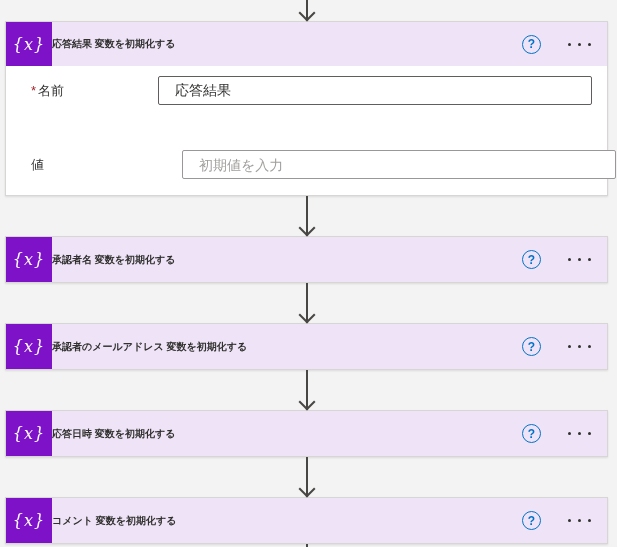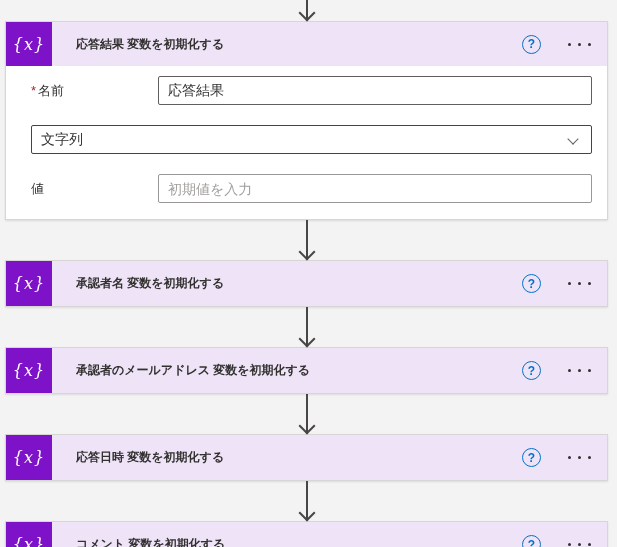--- a/index.html
+++ b/index.html
@@ -67,21 +67,21 @@
   .card.collapsed .card-header{height:100%;}
   .action-icon{
     width:46px;flex:0 0 46px;
     background:var(--icon-bg);color:var(--icon-fg);
     display:flex;align-items:center;justify-content:center;
     font-family:"DejaVu Serif","Liberation Serif",serif;
     font-style:italic;font-size:16px;letter-spacing:1px;
   }
   .action-title{
     flex:1;display:flex;align-items:center;
-    margin-left:24px;font-size:12px;font-weight:600;color:var(--title-text);
+    margin-left:0;font-size:10px;font-weight:600;color:var(--title-text);
     white-space:nowrap;overflow:hidden;
   }
   .header-right{
     display:flex;align-items:center;gap:25px;padding-right:14px;
   }
   .help-btn{
     width:19px;height:19px;border-radius:50%;
     border:1.4px solid var(--help-blue);color:var(--help-blue);
     background:transparent;
     display:flex;align-items:center;justify-content:center;
@@ -92,35 +92,35 @@
   .more-btn{
     display:flex;align-items:center;gap:7px;
     background:transparent;border:none;cursor:pointer;height:20px;padding:0 2px;
   }
   .more-btn i{
     width:3px;height:3px;border-radius:50%;
     background:var(--title-text);display:block;
   }
   
   .card-body{padding:10px 15px 16px 25px;background:var(--body-bg);}
-  .field-row{display:flex;align-items:center;height:29px;margin-bottom:20px;}
+  .field-row{display:flex;align-items:center;height:29px;margin-bottom:8px;}
   .field-row:last-child{margin-bottom:0;}
   .field-label{
     width:127px;flex:0 0 127px;font-size:13px;color:var(--label-text);
   }
   .req{color:var(--required-red);margin-right:2px;font-size:13px;}
   .field-ctrl{flex:1;height:29px;position:relative;}
   .txt-input{
     width:100%;height:100%;
     border:1px solid var(--input-border);border-radius:2px;
-    padding:0 9px;font-size:14px;color:var(--title-text);
+    padding:0 16px;font-size:14px;color:var(--title-text);
     font-family:"Liberation Sans","DejaVu Sans",sans-serif;
     background:#fff;outline:none;
   }
-  .txt-input.light{border-color:var(--value-border);}
+  .txt-input.light{border-color:var(--value-border);margin-left:24px;}
   .txt-input::placeholder{color:var(--placeholder);opacity:1;}
   .dropdown{
     width:100%;height:100%;
     border:1px solid var(--dropdown-border);border-radius:2px;
     background:#fff;display:flex;align-items:center;
     padding:0 9px;font-size:14px;cursor:pointer;
   }
   .dropdown .dd-value{flex:1;}
   .dd-chev{
     width:11px;height:11px;flex:0 0 11px;position:relative;margin-right:3px;
@@ -158,26 +158,20 @@
       </span>
     </div>
     <div class="card-body">
       <div class="field-row">
         <span class="field-label"><span class="req">*</span><span>名前</span></span>
         <span class="field-ctrl">
           <input class="txt-input" type="text" value="応答結果" style="">
         </span>
       </div>
       <div class="field-row">
-        <span class="field-ctrl">
-          <span class="dropdown">
-            <span class="dd-value">文字列</span>
-            <span class="dd-chev"></span>
-          </span>
-        </span>
       </div>
       <div class="field-row">
         <span class="field-label"><span>値</span></span>
         <span class="field-ctrl">
           <input class="txt-input light" type="text" placeholder="初期値を入力" style="">
         </span>
       </div>
     </div>
   </div>
 

